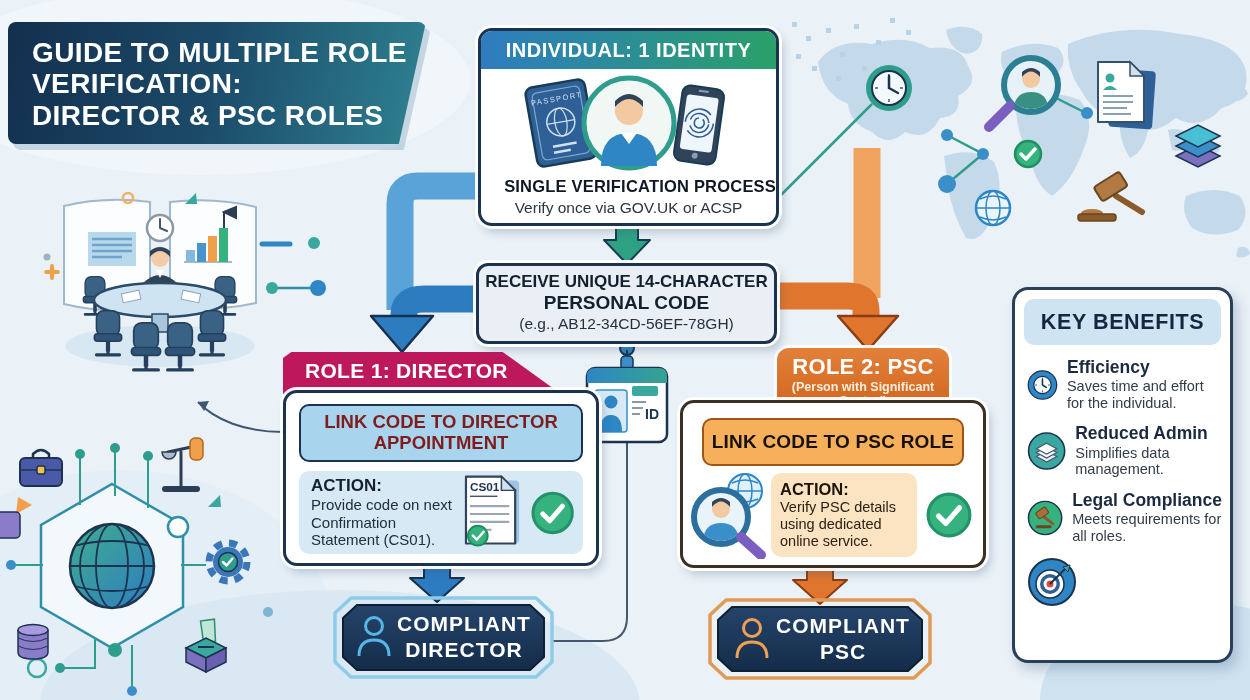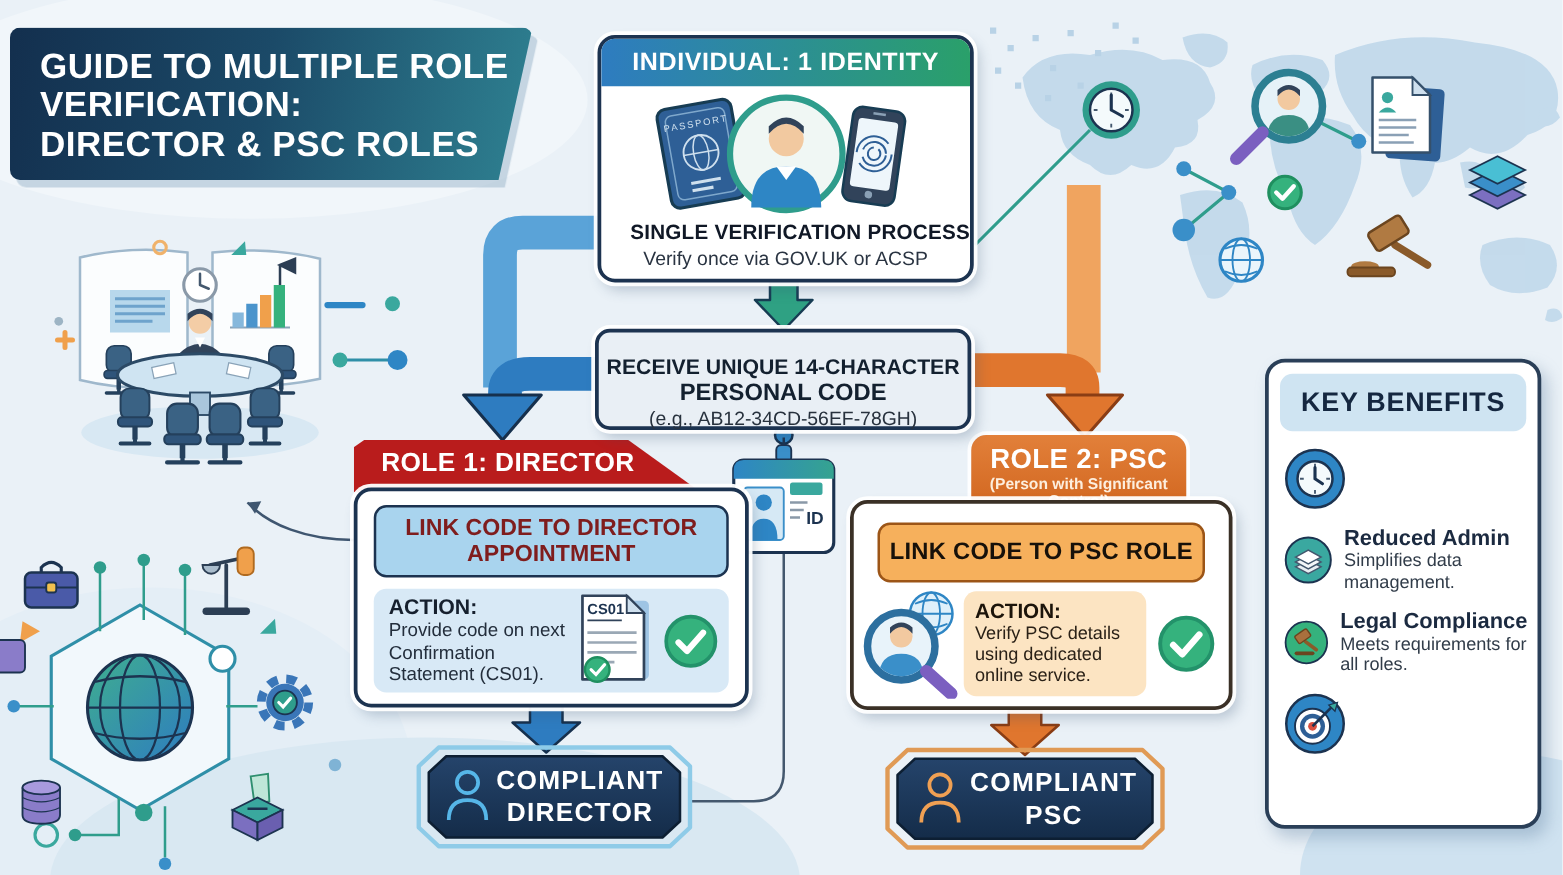--- a/index.html
+++ b/index.html
@@ -31,27 +31,27 @@
   #individual-header{position:absolute;left:0;top:0;right:0;height:38px;
       background:linear-gradient(90deg,#2e7cc0,#2aa06a);display:flex;align-items:center;justify-content:center;
       color:#fff;font-weight:bold;font-size:20px;letter-spacing:.5px;}
   #identity-icons{position:absolute;left:20px;top:42px;}
   #process-title{position:absolute;left:0;right:0;top:146px;text-align:right;
       font-weight:bold;font-size:16.5px;color:#101826;letter-spacing:.2px;}
   #process-sub{position:absolute;left:0;right:0;top:168px;text-align:center;font-size:15.5px;color:#2a3442;}
 
   
   #code-box{left:476px;top:263px;width:301px;height:81px;background:#e9eff5;border-radius:12px;
-            text-align:center;padding-top:18px;}
+            text-align:center;padding-top:6px;}
   #code-box .l1{font-weight:bold;font-size:17px;color:#13202f;}
   #code-box .l2{font-weight:bold;font-size:19px;color:#13202f;}
   #code-box .l3{font-size:15.5px;color:#27313d;margin-top:1px;}
 
   
-  #role1-tab{left:283px;top:352px;width:278px;height:42px;background:#b91c1c;
+  #role1-tab{left:283px;top:352px;width:278px;height:42px;background:#be185d;
              clip-path:polygon(0 14%,3% 0,79% 0,100% 100%,0 100%);z-index:2;
              color:#fff;font-weight:bold;font-size:21px;padding:7px 0 0 22px;box-sizing:border-box;letter-spacing:.3px;}
   #role1-panel{left:283px;top:390px;width:316px;height:176px;}
   #link-director{position:absolute;left:13px;right:13px;top:11px;height:58px;background:#a9d4ee;
       border:2.5px solid #1c3350;border-radius:10px;display:flex;align-items:center;justify-content:center;
       text-align:center;font-weight:bold;font-size:18.5px;color:#7f1d1d;line-height:1.12;padding:0 14px;box-sizing:border-box;}
   #action-director{position:absolute;left:13px;right:13px;top:78px;bottom:9px;background:#d8e9f6;
       border-radius:10px;display:flex;align-items:center;gap:9px;padding:4px 8px 4px 12px;box-sizing:border-box;}
   .action-texts .lbl{font-weight:bold;font-size:17px;color:#16202e;}
   .action-texts .txt{font-size:15px;color:#232e3c;line-height:1.16;}
@@ -477,20 +477,24 @@
   <div id="benefits-panel" class="abs panel">
     <div id="benefits-header">KEY BENEFITS</div>
 
     <div class="benefit-item">
       <svg width="50" height="50" viewBox="0 0 50 50">
         <circle cx="25" cy="25" r="23" fill="#2e86c5" stroke="#1c3350" stroke-width="2"></circle>
         <circle cx="25" cy="25" r="14" fill="#f4fafc" stroke="#1c3350" stroke-width="2"></circle>
         <path d="M25,13 v3 M25,34 v3 M13,25 h3 M34,25 h3" stroke="#44586e" stroke-width="1.5"></path>
         <path d="M25,25 V16 M25,25 L31,29" stroke="#1c3350" stroke-width="2.5" stroke-linecap="round"></path>
       </svg>
+      <div class="benefit-texts">
+        <div class="b-title">Efficiency</div>
+        <div class="b-desc">Saves time and effort for the individual.</div>
+      </div>
     </div>
 
     <div class="benefit-item">
       <svg width="50" height="50" viewBox="0 0 50 50">
         <circle cx="25" cy="25" r="23" fill="#3aa8a0" stroke="#1c3350" stroke-width="2"></circle>
         <path d="M12,32 L25,25 L38,32 L25,39 Z" fill="#e8eef2" stroke="#44586e" stroke-width="1.5"></path>
         <path d="M12,27 L25,20 L38,27 L25,34 Z" fill="#f4f7f9" stroke="#44586e" stroke-width="1.5"></path>
         <path d="M12,22 L25,15 L38,22 L25,29 Z" fill="#ffffff" stroke="#44586e" stroke-width="1.5"></path>
       </svg>
       <div class="benefit-texts">

